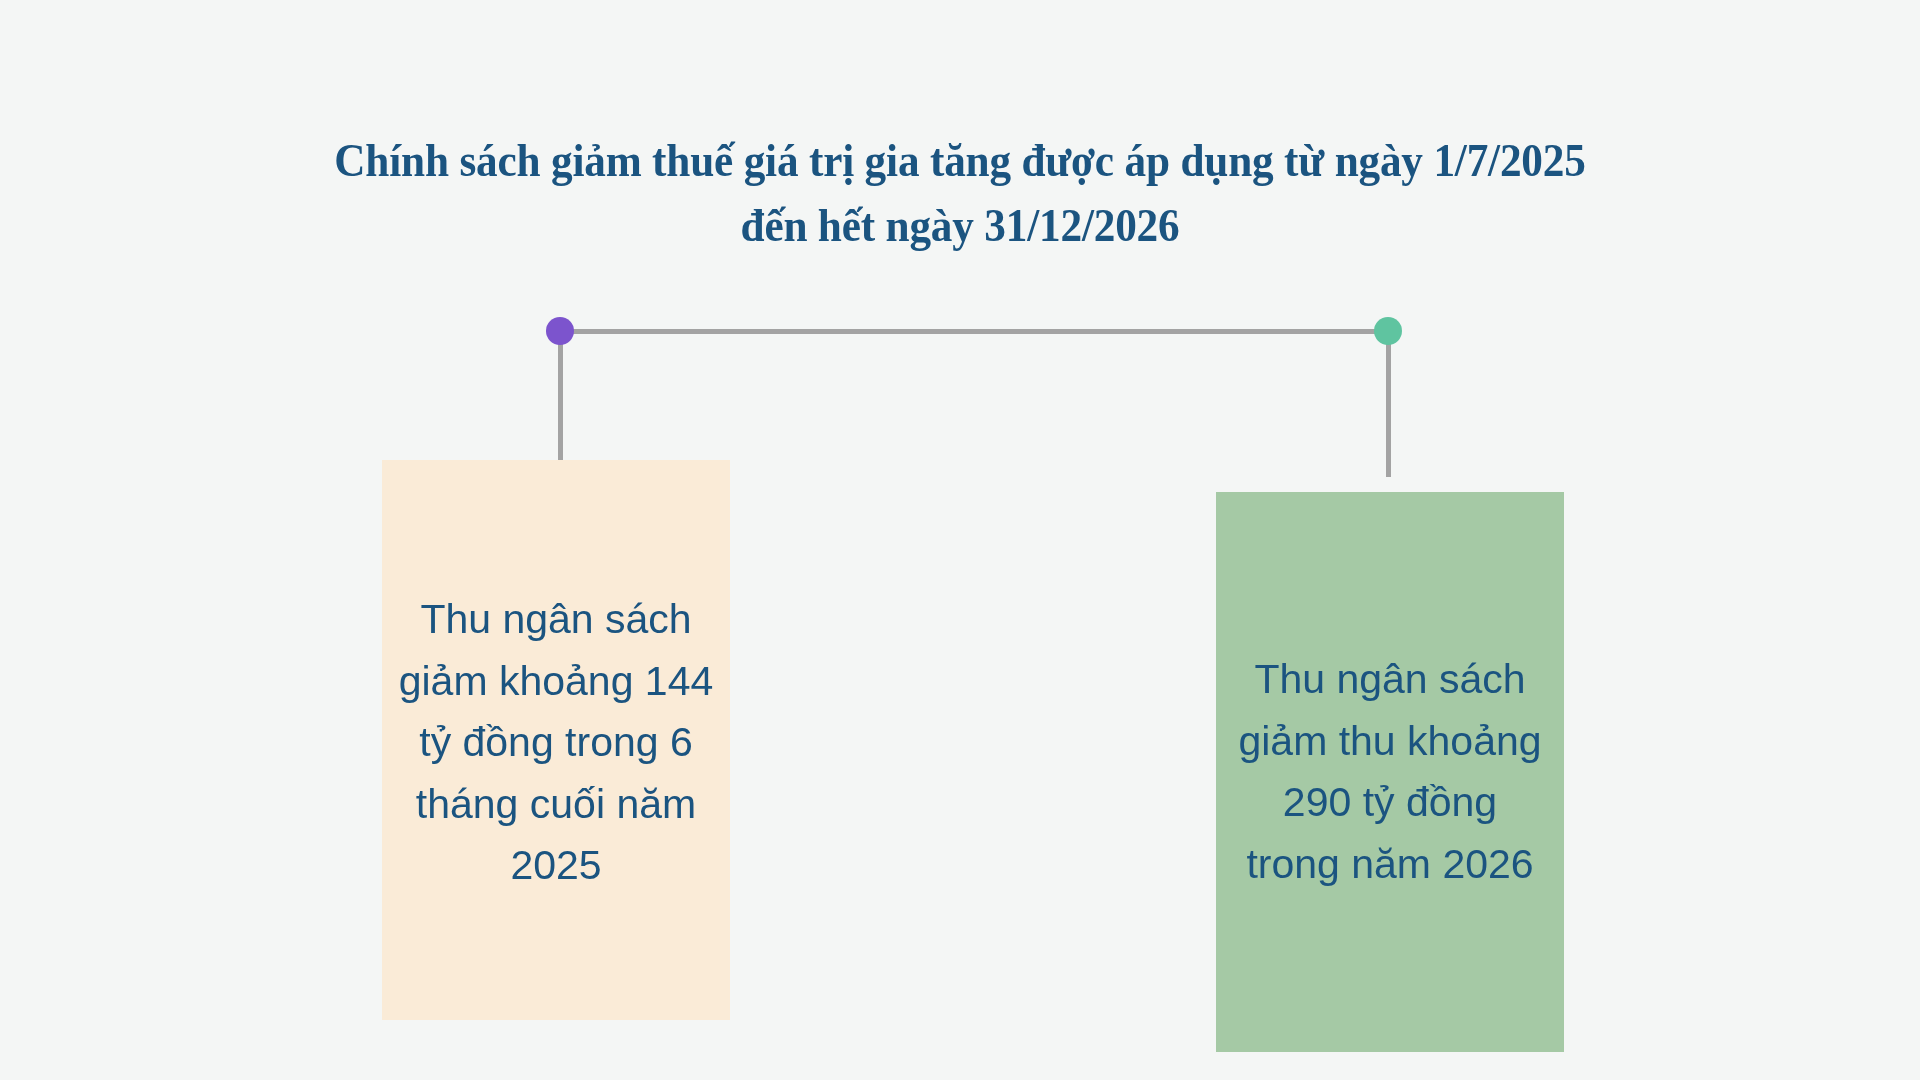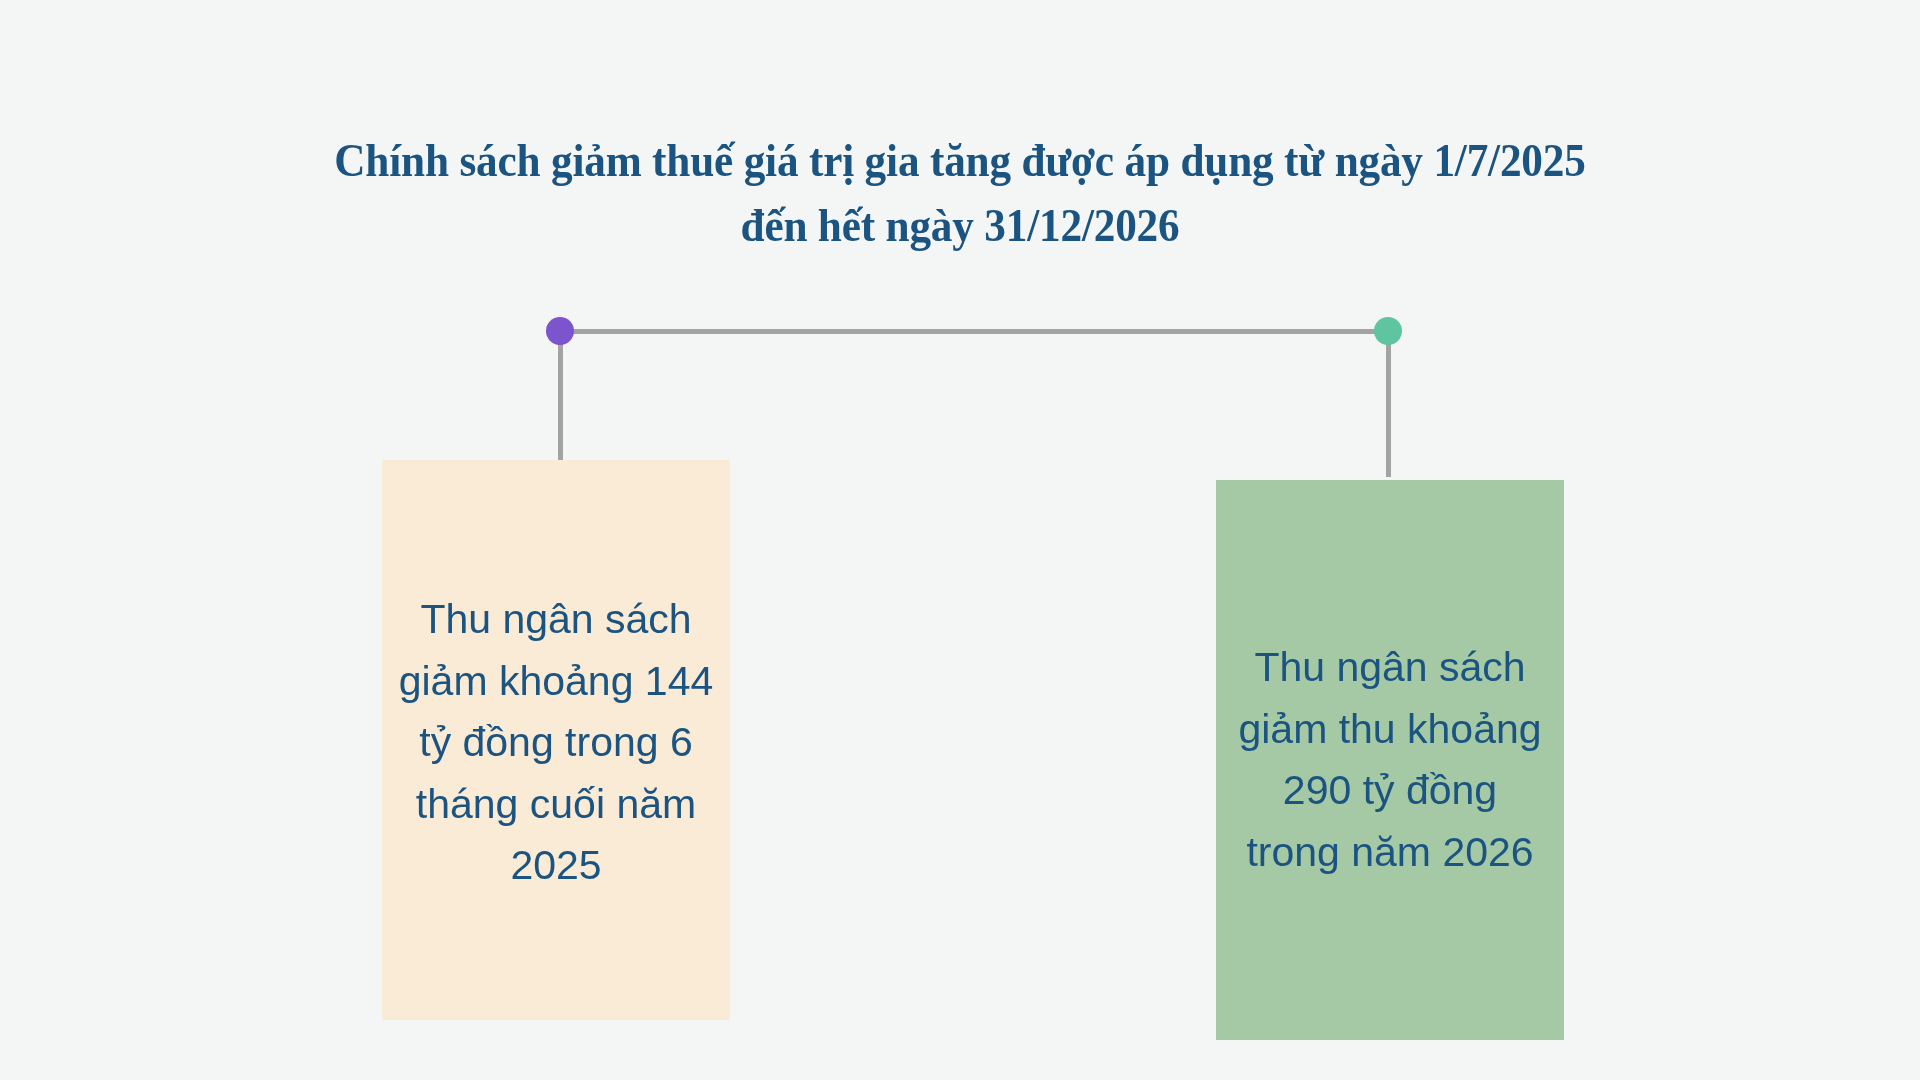--- a/index.html
+++ b/index.html
@@ -121,21 +121,21 @@
     width: 348px;
     height: 560px;
     background: #faebd7;
   }
   .card-left .card-text {
     padding-top: 6px;
   }
 
   .card-right {
     left: 1216px;
-    top: 480px;
+    top: 492px;
     width: 348px;
     height: 560px;
     background: #a5c9a5;
   }
 </style>
 </head>
 <body>
 
 <div class="canvas">
 

